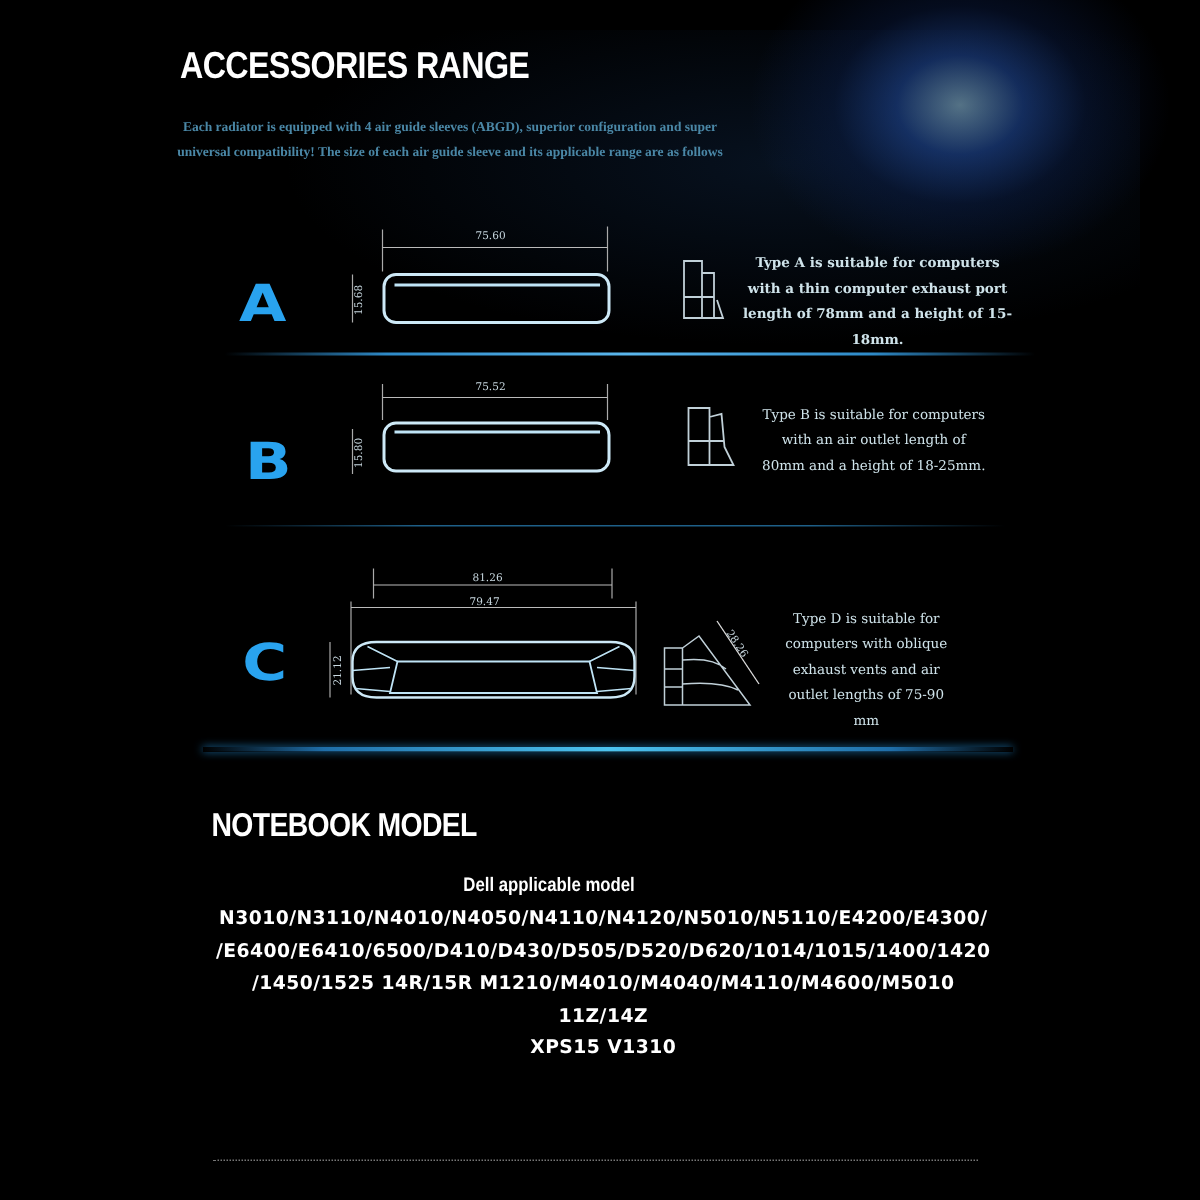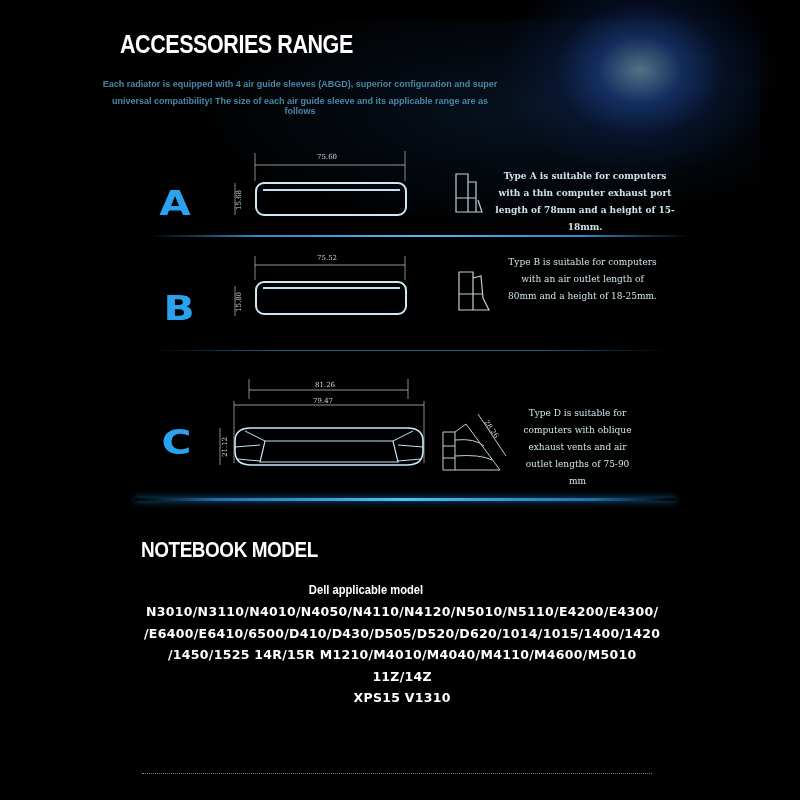--- a/index.html
+++ b/index.html
@@ -4,35 +4,35 @@
 <style>
   html,body{margin:0;padding:0;background:#000;}
   body{width:800px;height:800px;position:relative;overflow:hidden;font-family:"Liberation Sans",sans-serif;}
   .glow{position:absolute;left:400px;top:0;width:420px;height:300px;
     background:radial-gradient(ellipse 140px 110px at 240px 70px,rgba(150,200,230,0.55) 0%,rgba(40,90,190,0.45) 30%,rgba(15,40,100,0.3) 60%,rgba(0,0,0,0) 100%);}
   .glow2{position:absolute;left:60px;top:20px;width:700px;height:260px;
     background:radial-gradient(ellipse 330px 120px at 460px 90px,rgba(20,50,90,0.35) 0%,rgba(0,0,0,0) 100%);}
   .title{position:absolute;color:#fff;font-weight:bold;font-family:"Liberation Sans",sans-serif;letter-spacing:-0.5px;transform:scaleX(0.86);transform-origin:left center;}
   #t1{left:120px;top:30px;font-size:25px;}
   #t2{left:141px;top:537px;font-size:22px;}
-  .intro{position:absolute;left:100px;width:400px;text-align:center;color:#4a87a6;font-size:9px;font-weight:bold;font-family:Liberation Sans, sans-serif;}
+  .intro{position:absolute;left:100px;width:400px;text-align:center;color:#4a87a6;font-size:9px;font-weight:bold;font-family:Liberation Serif, serif;}
   #intro1{top:79px;}
   #intro2{top:96px;}
   .letter{position:absolute;color:#29a3ef;font-weight:bold;font-size:34px;font-family:"DejaVu Sans",sans-serif;transform:scaleX(1.2);}
   #la{left:162px;top:183px;}
   #lb{left:166px;top:288px;}
   #lc{left:164px;top:422px;}
   .divider{position:absolute;height:2px;}
   #d1{left:150px;top:235px;width:540px;background:linear-gradient(90deg,rgba(0,0,0,0),#2e8ac8 20%,#5ab6ec 50%,#2e8ac8 80%,rgba(0,0,0,0));}
   #d2{left:150px;top:350px;width:520px;height:1px;background:linear-gradient(90deg,rgba(0,0,0,0),#1e5f88 25%,#1e5f88 75%,rgba(0,0,0,0));}
   #d3{left:135px;top:498px;width:540px;height:3px;background:linear-gradient(90deg,rgba(0,0,0,0),#1f6ea8 15%,#4dc4f0 50%,#1f6ea8 85%,rgba(0,0,0,0));box-shadow:0 0 6px #1d7ab8;}
   #d4{left:142px;top:773px;width:510px;height:1px;border-top:1px dotted #777;}
   .desc{position:absolute;color:#cfe3ea;font-family:"DejaVu Serif",serif;font-size:9px;text-align:center;line-height:17px;}
   #da{left:490px;top:168px;width:190px;font-weight:bold;}
-  #db{left:495px;top:254px;width:175px;}
+  #db{left:495px;top:269px;width:175px;}
   #dc{left:520px;top:405px;width:115px;}
   svg{position:absolute;}
   .dim{font-family:"DejaVu Serif",serif;font-size:7px;fill:#c8d8e0;}
   .models{position:absolute;left:144px;top:582px;color:#fff;text-align:center;}
   .models .hdr{font-weight:bold;font-size:13px;transform:scaleX(0.86);transform-origin:left;margin-bottom:4px;}
   .models .line{font-size:12.5px;font-weight:bold;line-height:21.5px;letter-spacing:0.3px;font-family:"DejaVu Sans",sans-serif;}
 </style>
 </head>
 <body>
 

